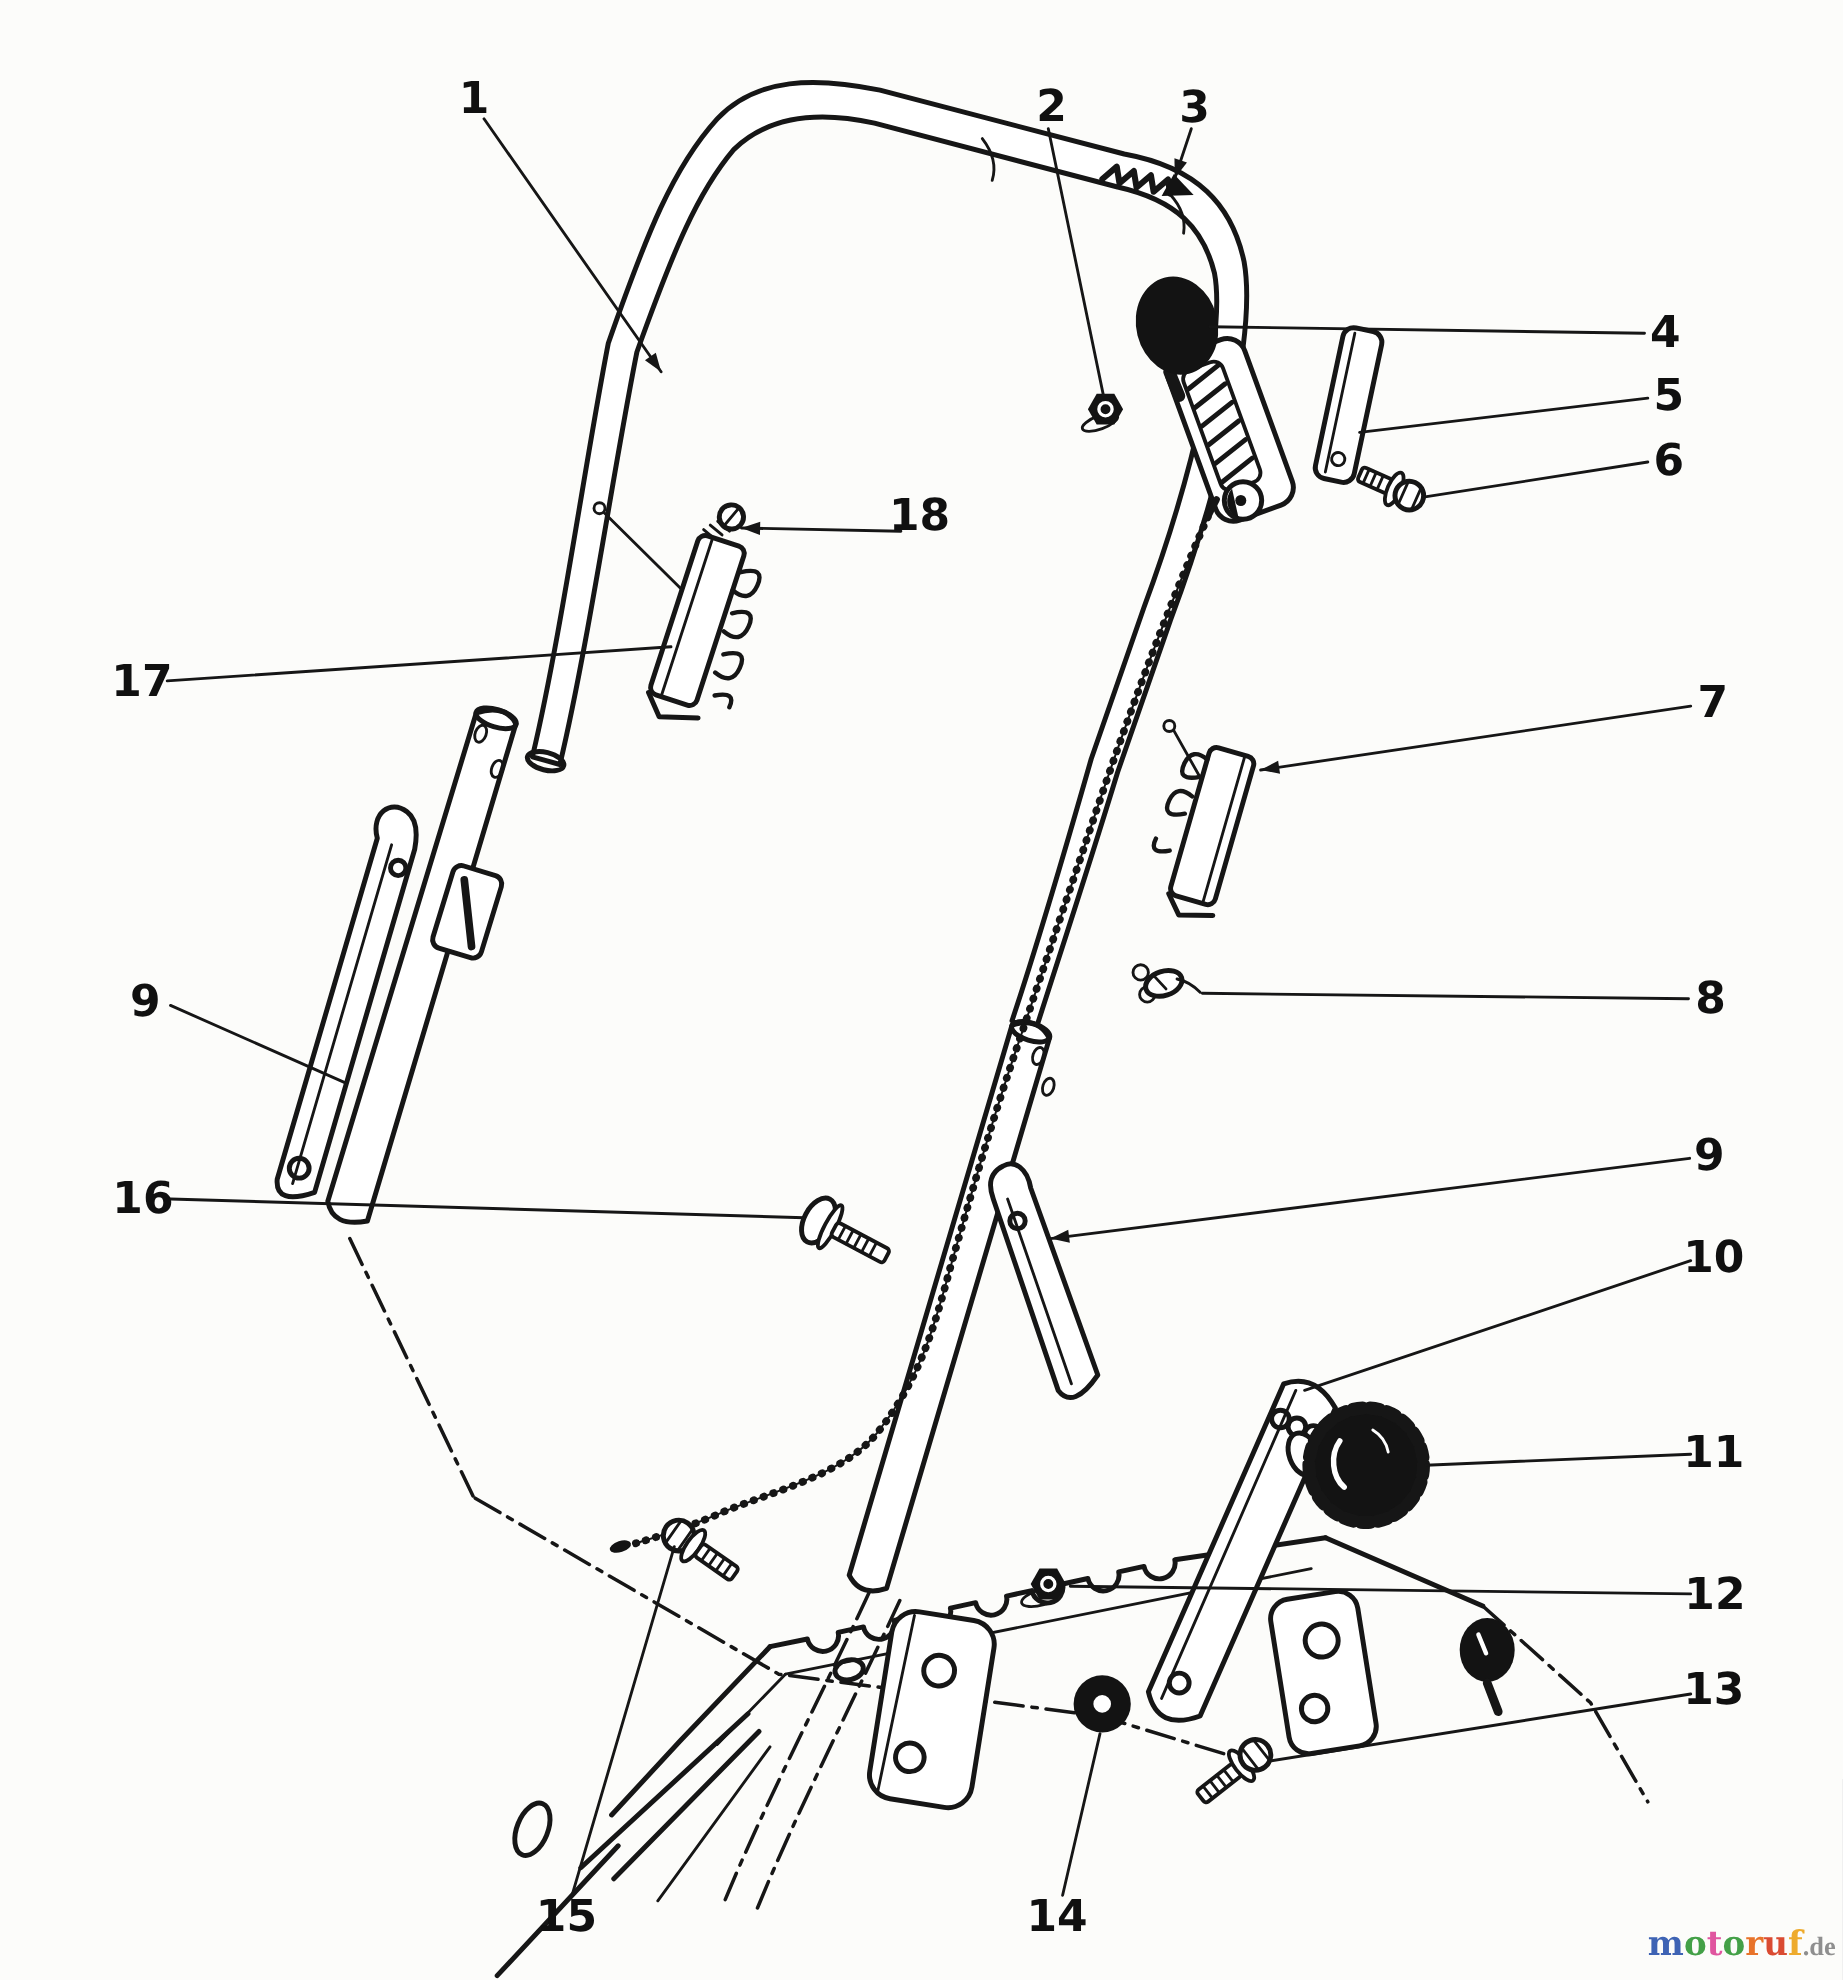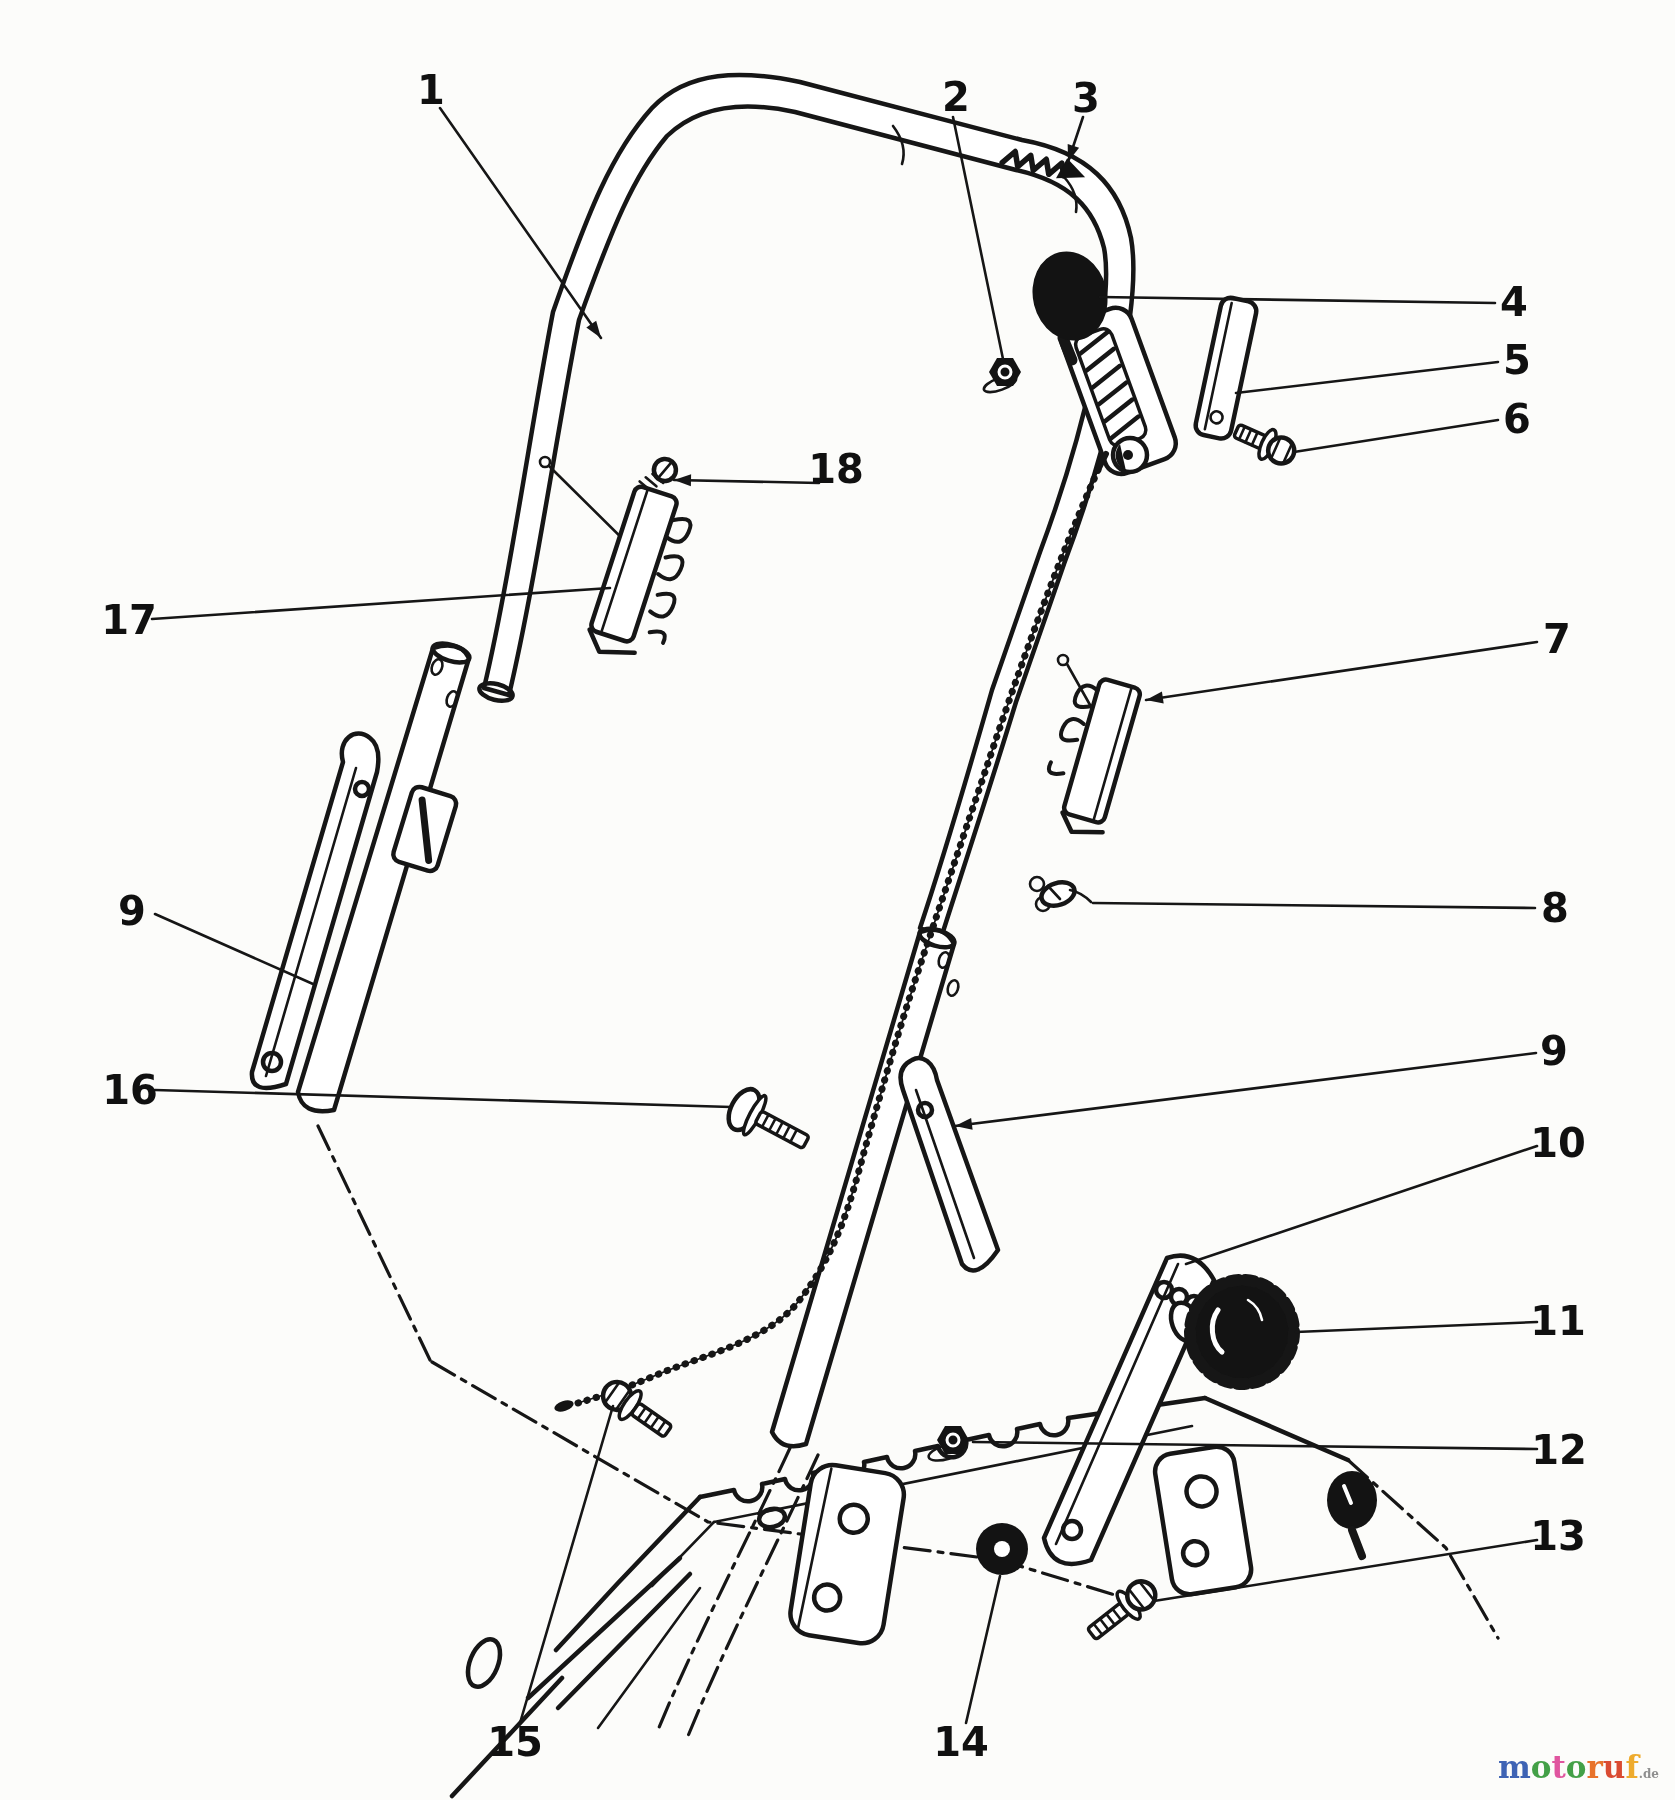--- a/index.html
+++ b/index.html
@@ -14,21 +14,21 @@
   #art .wstroke{stroke:#ffffff;}
   #art .phantom{stroke-dasharray:26 8 5 8;stroke-width:3.2;}
   #art .bead{stroke-dasharray:0.5 9;stroke-width:7;}
   #art .cablecore{stroke-width:1.8;}
   #art .leader{stroke-width:2.6;fill:none;}
   #art .arrowhead{fill:#161616;stroke:none;}
   #art text.lbl{font-family:"DejaVu Sans",sans-serif;font-weight:800;font-size:40px;fill:#101010;stroke:none;}
   #watermark{position:absolute;left:1498px;top:1749px;width:170px;
     font-family:"DejaVu Serif",serif;font-weight:bold;font-size:31px;letter-spacing:0px;
     white-space:nowrap;user-select:none;}
-  #watermark .suffix{font-size:12px;}
+  #watermark .suffix{font-size:24px;font-family:Liberation Serif, serif;}
 </style>
 </head>
 <body>
 
 <div id="stage">
   <svg id="art" width="1675" height="1800" viewBox="0 0 1675 1800" xmlns="http://www.w3.org/2000/svg">
 
     <g>
       <path class="phantom thin" d="M 432,1362 L 708,1522 L 1000,1560 L 1138,1602"></path>
       <path d="M 700,1497 L 734,1490 a 14,14 0 0 0 28,-6 l 23,-5 a 14,14 0 0 0 28,-6 l 23,-5 a 14,14 0 0 0 28,-6 l 23,-5 a 14,14 0 0 0 28,-6 l 23,-5 a 14,14 0 0 0 28,-6 l 23,-5 a 14,14 0 0 0 28,-6 l 23,-5 a 14,14 0 0 0 28,-6 L 1205,1398"></path>

